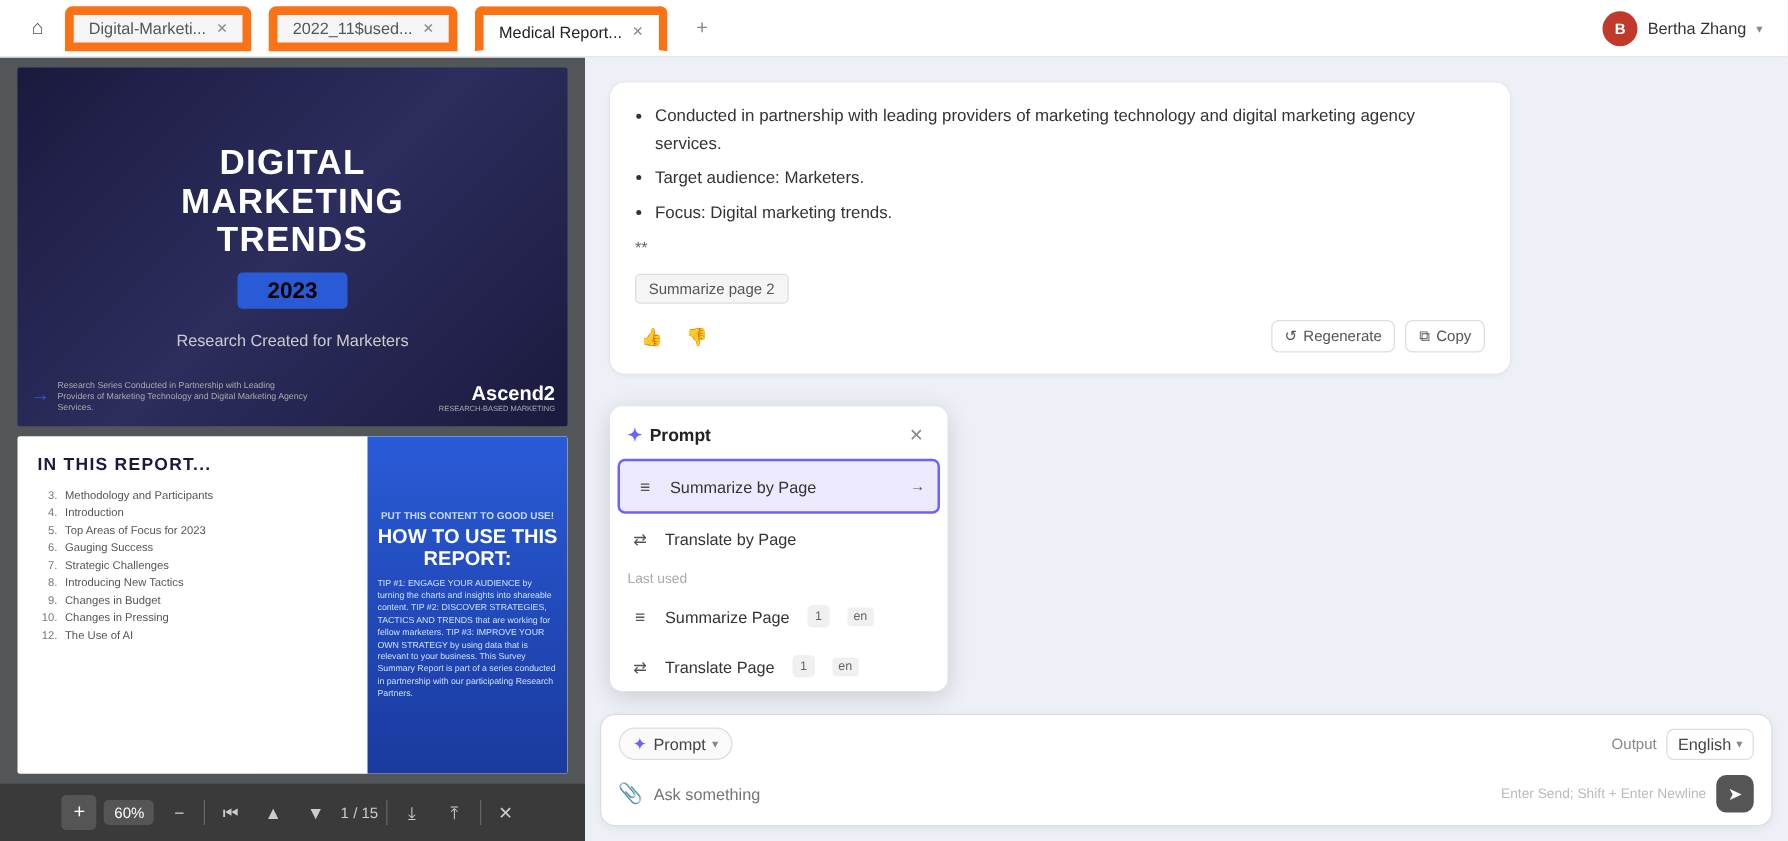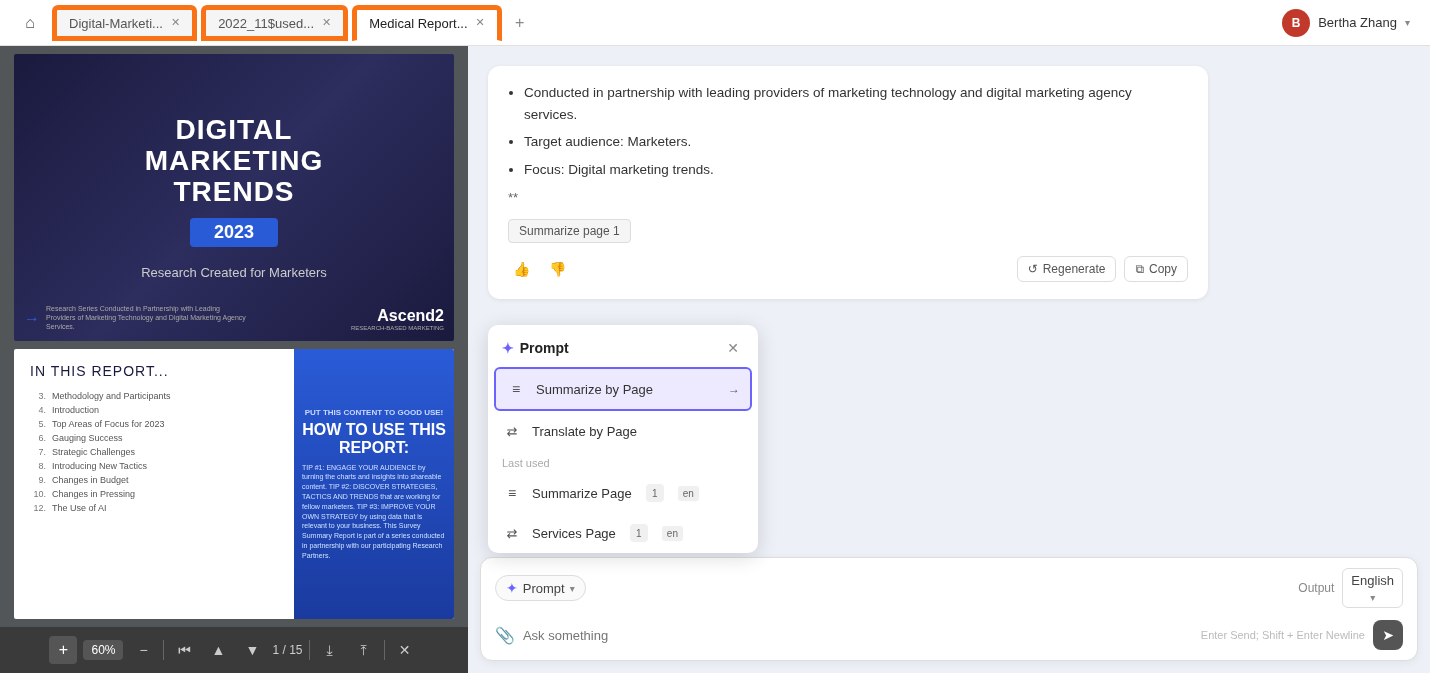--- a/index.html
+++ b/index.html
@@ -31,30 +31,31 @@
       align-items: center;
       justify-content: center;
       border-radius: 6px;
       cursor: pointer;
       color: #555;
       font-size: 16px;
       margin-right: 4px;
     }
     .tab {
       display: flex;
+      align-items: center;
       gap: 6px;
       padding: 6px 12px;
-      border: 5px solid #f97316;
+      border: 7px solid #f97316;
       border-radius: 6px 6px 0 0;
       background: #f5f5f5;
       font-size: 13px;
       color: #555;
       cursor: pointer;
       height: 36px;
-      margin-right: 4px;
+      margin-right: 14px;
     }
     .tab.active {
       background: #fff;
       border-bottom: 1px solid #fff;
       color: #222;
     }
     .tab-close {
       font-size: 11px;
       color: #888;
       cursor: pointer;
@@ -145,21 +146,21 @@
       color: #fff;
       font-size: 28px;
       font-weight: 900;
       text-align: center;
       text-transform: uppercase;
       line-height: 1.1;
       letter-spacing: 1px;
     }
     .pdf-year-badge {
       background: #2a5bd7;
-      color: #ffffff;
+      color: #000000;
       font-size: 18px;
       font-weight: 700;
       padding: 4px 24px;
       border-radius: 4px;
       margin: 10px 0;
     }
     .pdf-subtitle {
       color: #ccc;
       font-size: 13px;
       text-align: center;
@@ -186,21 +187,21 @@
       font-weight: 800;
       text-align: right;
     }
     .pdf-logo-sub {
       color: #aaa;
       font-size: 6px;
       text-align: right;
     }
     .pdf-page-2-header {
       font-size: 14px;
-      font-weight: 400;
+      font-weight: 700;
       color: #1a1a3e;
       text-transform: uppercase;
       letter-spacing: 1px;
       margin-bottom: 10px;
     }
     .pdf-toc-item {
       display: flex;
       align-items: center;
       gap: 6px;
       font-size: 9px;
@@ -515,21 +516,20 @@
       display: flex;
       align-items: center;
       gap: 4px;
       padding: 4px 8px;
       border: 1px solid #ddd;
       border-radius: 6px;
       font-size: 13px;
       color: #444;
       cursor: pointer;
       background: #fff;
-      flex-direction: column;
     }
     .bottom-bar-input-row {
       display: flex;
       align-items: center;
       padding: 4px 14px 10px;
       gap: 8px;
     }
     .attach-btn {
       color: #888;
       font-size: 16px;
@@ -705,21 +705,21 @@
         <div class="chat-bubble">
           <div class="chat-bubble-text">
             <ul>
               <li>Conducted in partnership with leading providers of marketing technology and digital marketing agency services.</li>
               <li>Target audience: Marketers.</li>
               <li>Focus: Digital marketing trends.</li>
             </ul>
             <div class="double-star">**</div>
           </div>
           <div class="summarize-badge">
-            <span>Summarize page 1</span>
+            <span>Summarize page 2</span>
           </div>
           <div class="chat-actions">
             <div class="thumb-btn">👍</div>
             <div class="thumb-btn">👎</div>
             <div class="action-spacer"></div>
             <button class="action-btn">
               <span>↺</span>
               <span>Regenerate</span>
             </button>
             <button class="action-btn">
@@ -756,21 +756,21 @@
 
         <div class="prompt-dropdown-item">
           <div class="prompt-item-icon">≡</div>
           <span>Summarize Page</span>
           <span class="prompt-item-badge">1</span>
           <span class="prompt-item-lang">en</span>
         </div>
 
         <div class="prompt-dropdown-item">
           <div class="prompt-item-icon" style="font-size:13px;">⇄</div>
-          <span>Services Page</span>
+          <span>Translate Page</span>
           <span class="prompt-item-badge">1</span>
           <span class="prompt-item-lang">en</span>
         </div>
       </div>
     </div>
 
     <div class="bottom-bar">
       <div class="bottom-bar-top">
         <div class="prompt-pill">
           <span class="sparkle-icon">✦</span>

